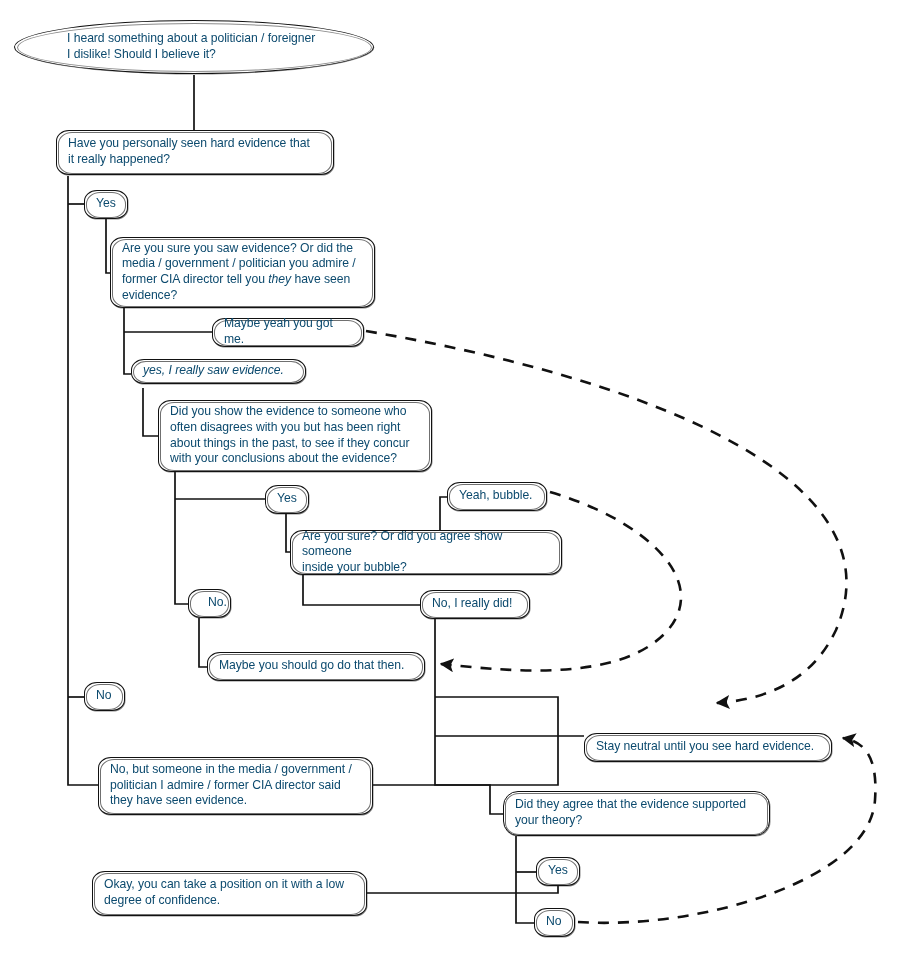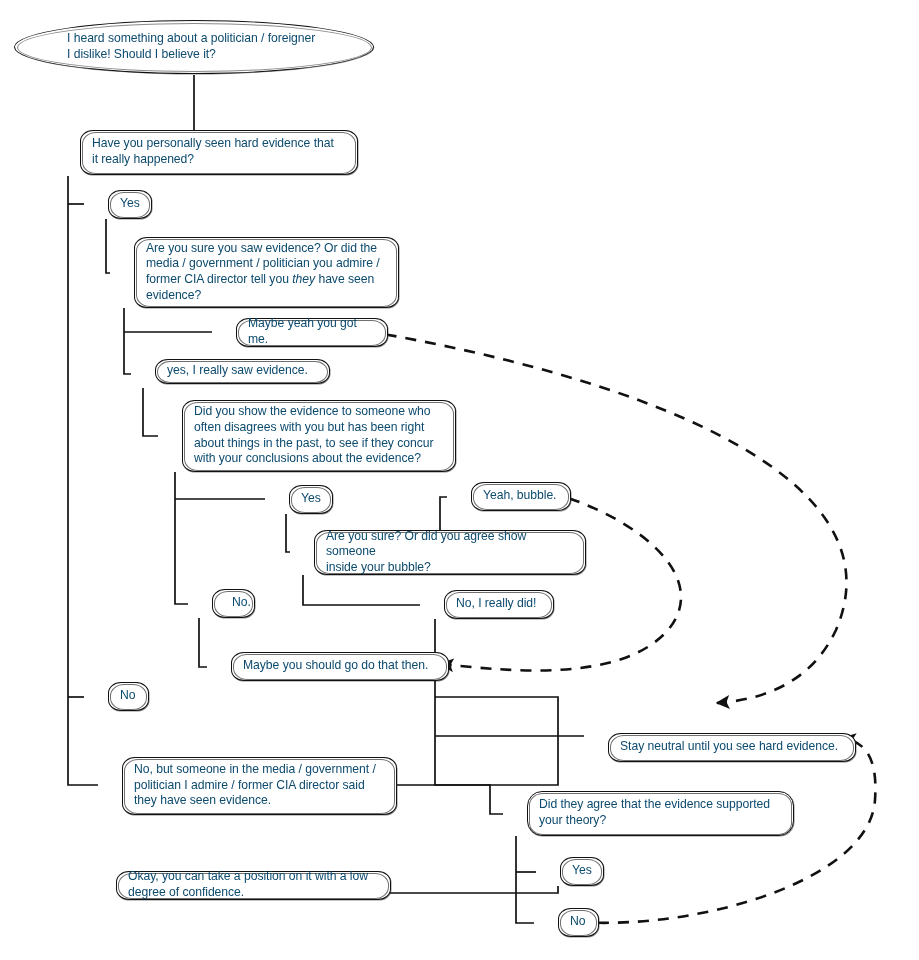--- a/index.html
+++ b/index.html
@@ -39,21 +39,20 @@
     z-index: 2;
     width: 100%;
     white-space: pre-line;
   }
   
   .node.rect {
     border: 1.6px solid #111111;
     border-radius: 13px / 11px;
     padding: 5px 10px 6px 11px;
     box-shadow: 0.6px 0.7px 0 -0.1px rgba(40,40,40,0.55);
-    margin-left: 24px;
   }
   .node.rect::before {
     content: "";
     position: absolute;
     left: 0.6px; top: 1.3px; right: 1.4px; bottom: 0.4px;
     border: 1.1px solid rgba(25,25,25,0.62);
     border-radius: 14px / 12px;
     pointer-events: none;
     z-index: 1;
   }
@@ -155,21 +154,21 @@
     <span class="txt">Are you sure you saw evidence? Or did the
 media / government / politician you admire /
 former CIA director tell you <i>they</i> have seen
 evidence?</span>
   </div>
 
   <div class="node rect small" style="left:212px; top:318px; width:152px; height:29px;">
     <span class="txt">Maybe yeah you got me.</span>
   </div>
 
-  <div class="node rect small" style="left:131px; top:359px; width:175px; height:25px;">
+  <div class="node rect small" style="left:131px; top:359px; width:175px; height:25px;font-style:italic;">
     <span class="txt">yes, I really saw evidence.</span>
   </div>
 
   <div class="node rect" style="left:158px; top:400px; width:274px; height:72px;">
     <span class="txt">Did you show the evidence to someone who
 often disagrees with you but has been right
 about things in the past, to see if they concur
 with your conclusions about the evidence?</span>
   </div>
 
@@ -214,21 +213,21 @@
 
   <div class="node rect" style="left:503px; top:791px; width:267px; height:45px;border-radius:15px;">
     <span class="txt">Did they agree that the evidence supported
 your theory?</span>
   </div>
 
   <div class="node rect small" style="left:536px; top:857px; width:44px; height:29px;">
     <span class="txt">Yes</span>
   </div>
 
-  <div class="node rect" style="left:92px; top:871px; width:275px; height:29px;">
+  <div class="node rect" style="left:92px; top:871px; width:275px; height:45px;">
     <span class="txt">Okay, you can take a position on it with a low
 degree of confidence.</span>
   </div>
 
   <div class="node rect small" style="left:534px; top:908px; width:41px; height:29px;">
     <span class="txt">No</span>
   </div>
 
 </div>
 

